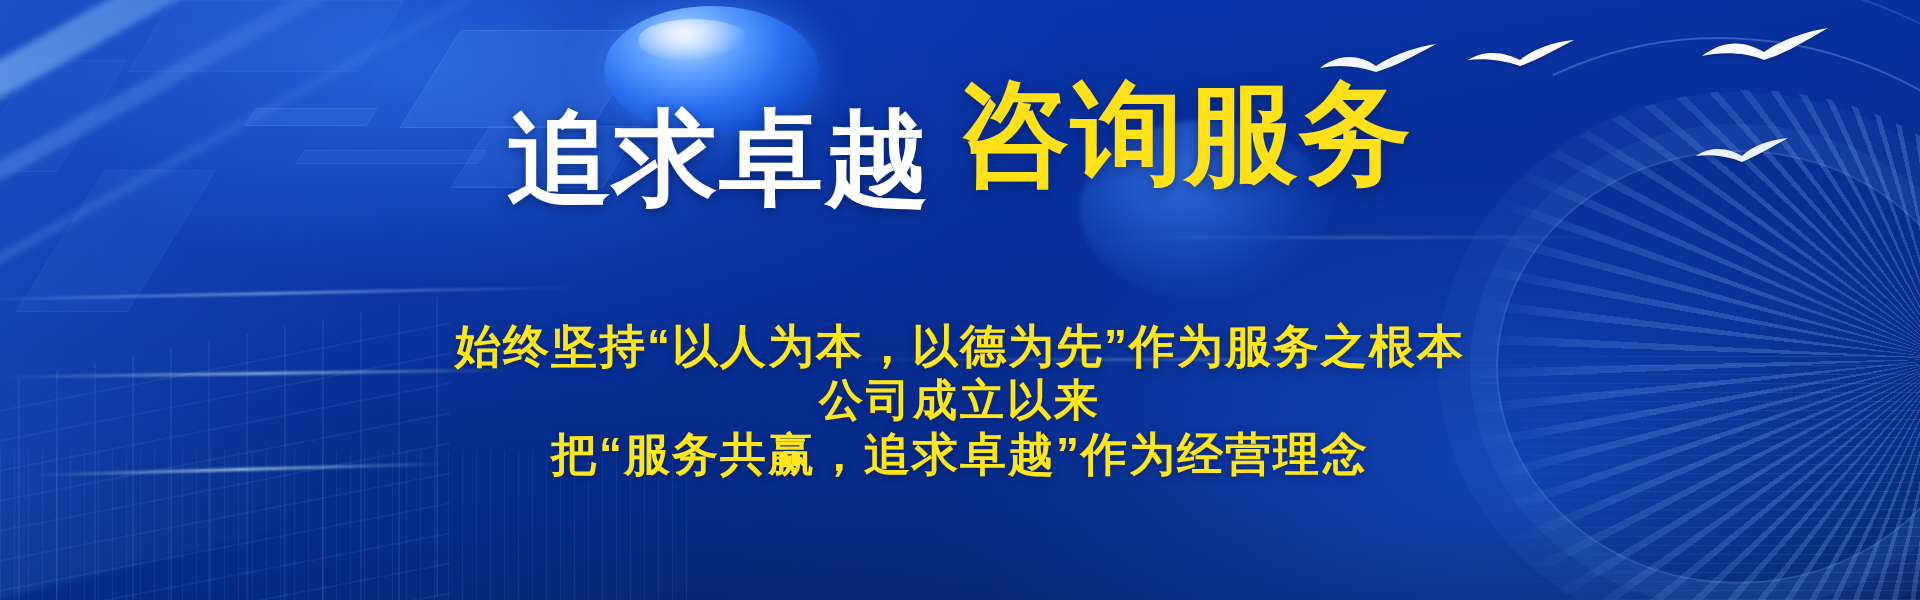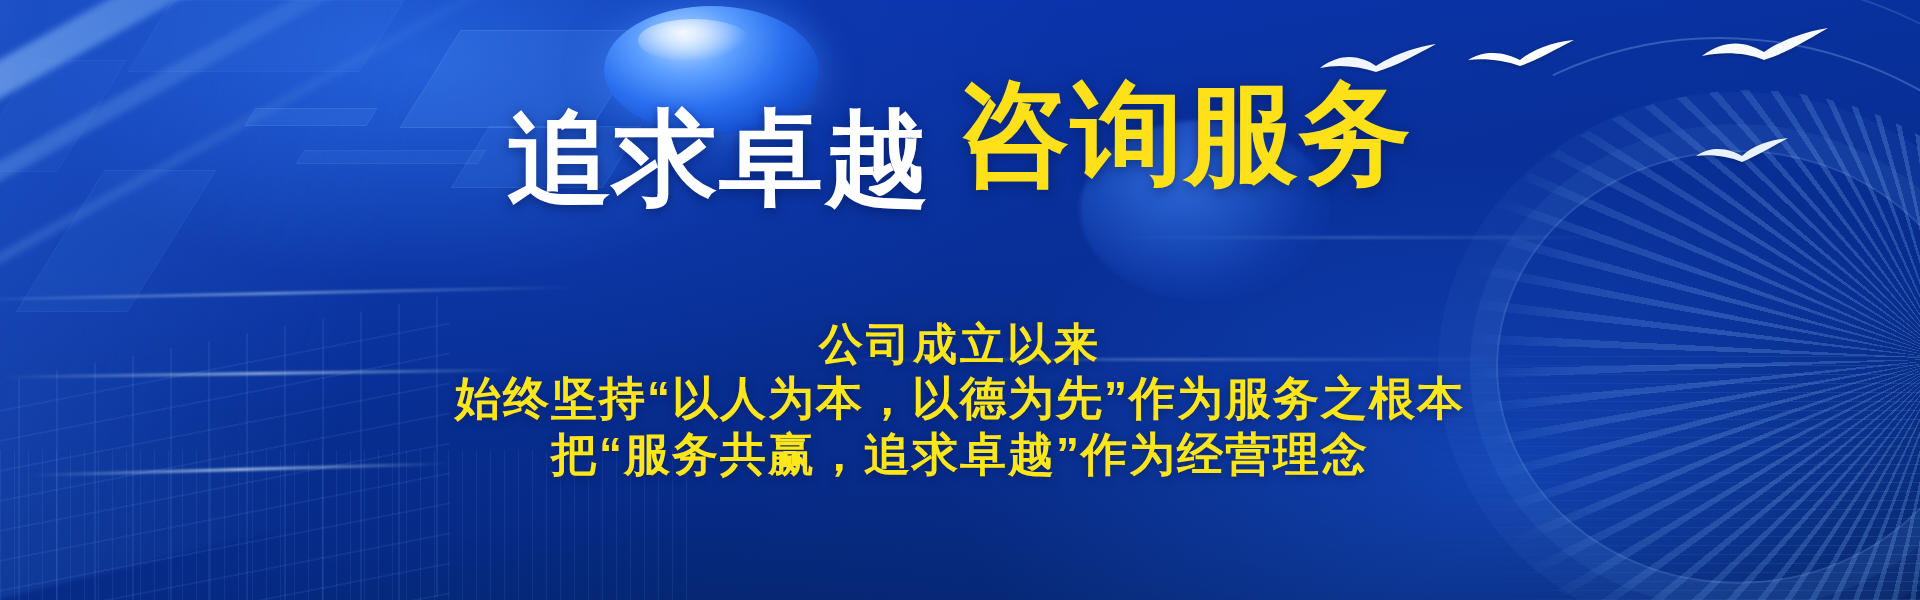--- a/index.html
+++ b/index.html
@@ -183,18 +183,18 @@
     <svg class="bird" style="left:1694px;top:136px;" width="96" height="32" viewBox="0 0 96 32">
       <path d="M2 20 C20 8 38 14 48 20 C58 10 76 4 94 2 C76 12 62 20 48 26 C34 20 16 18 2 20 Z" fill="#e9f3ff"></path>
     </svg>
   </div>
 
   <div class="headline">
     <span class="hl-white">追求卓越</span><span class="hl-yellow">咨询服务</span>
   </div>
 
   <div class="body-lines">
+    <div class="bl l2">始终坚持“以人为本，以德为先”作为服务之根本</div>
     <div class="bl l1">公司成立以来</div>
-    <div class="bl l2">始终坚持“以人为本，以德为先”作为服务之根本</div>
     <div class="bl l3">把“服务共赢，追求卓越”作为经营理念</div>
   </div>
 
 </div>
 
 </body></html>

